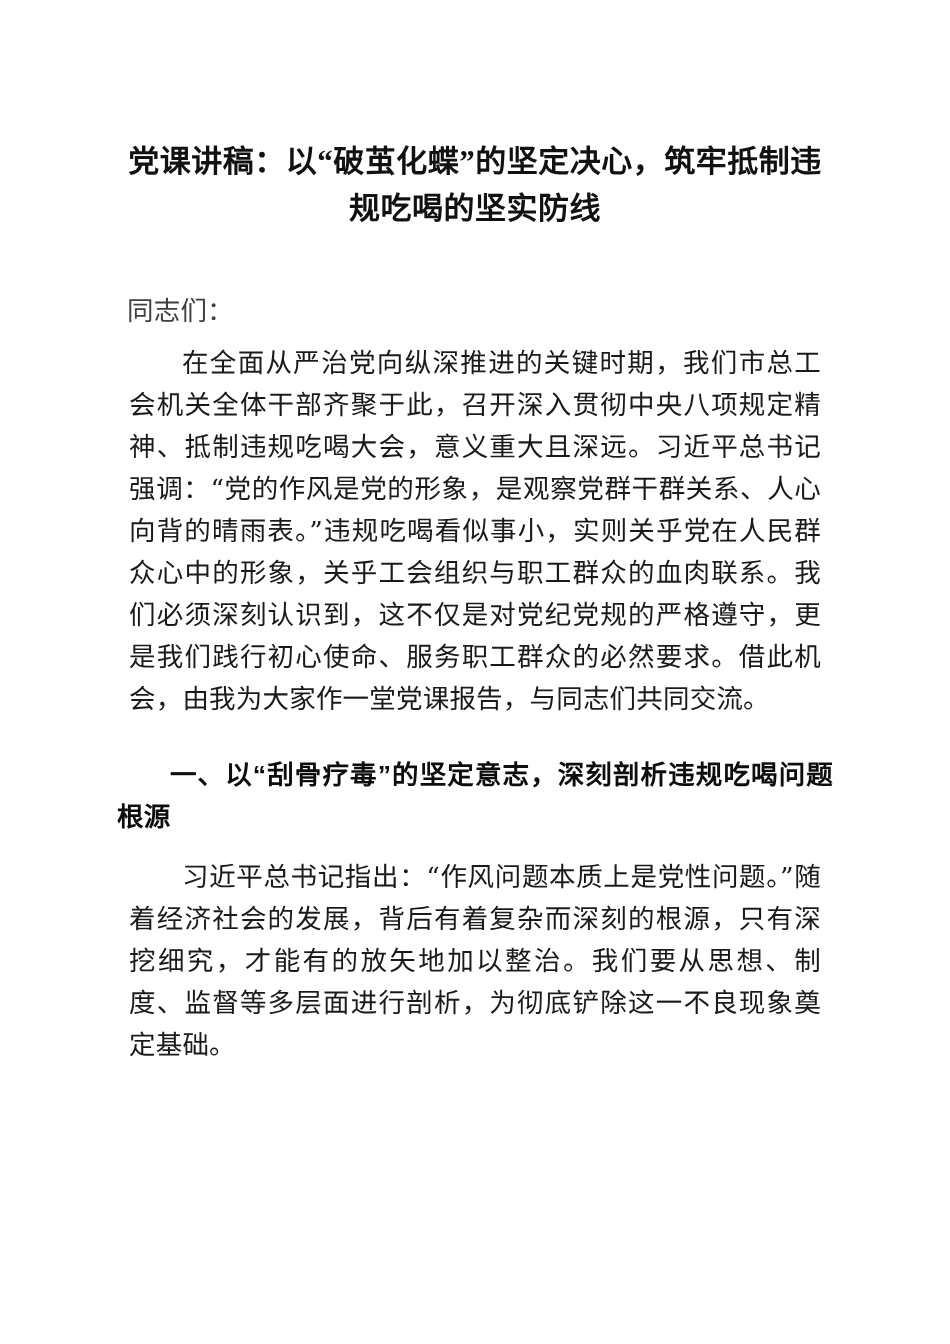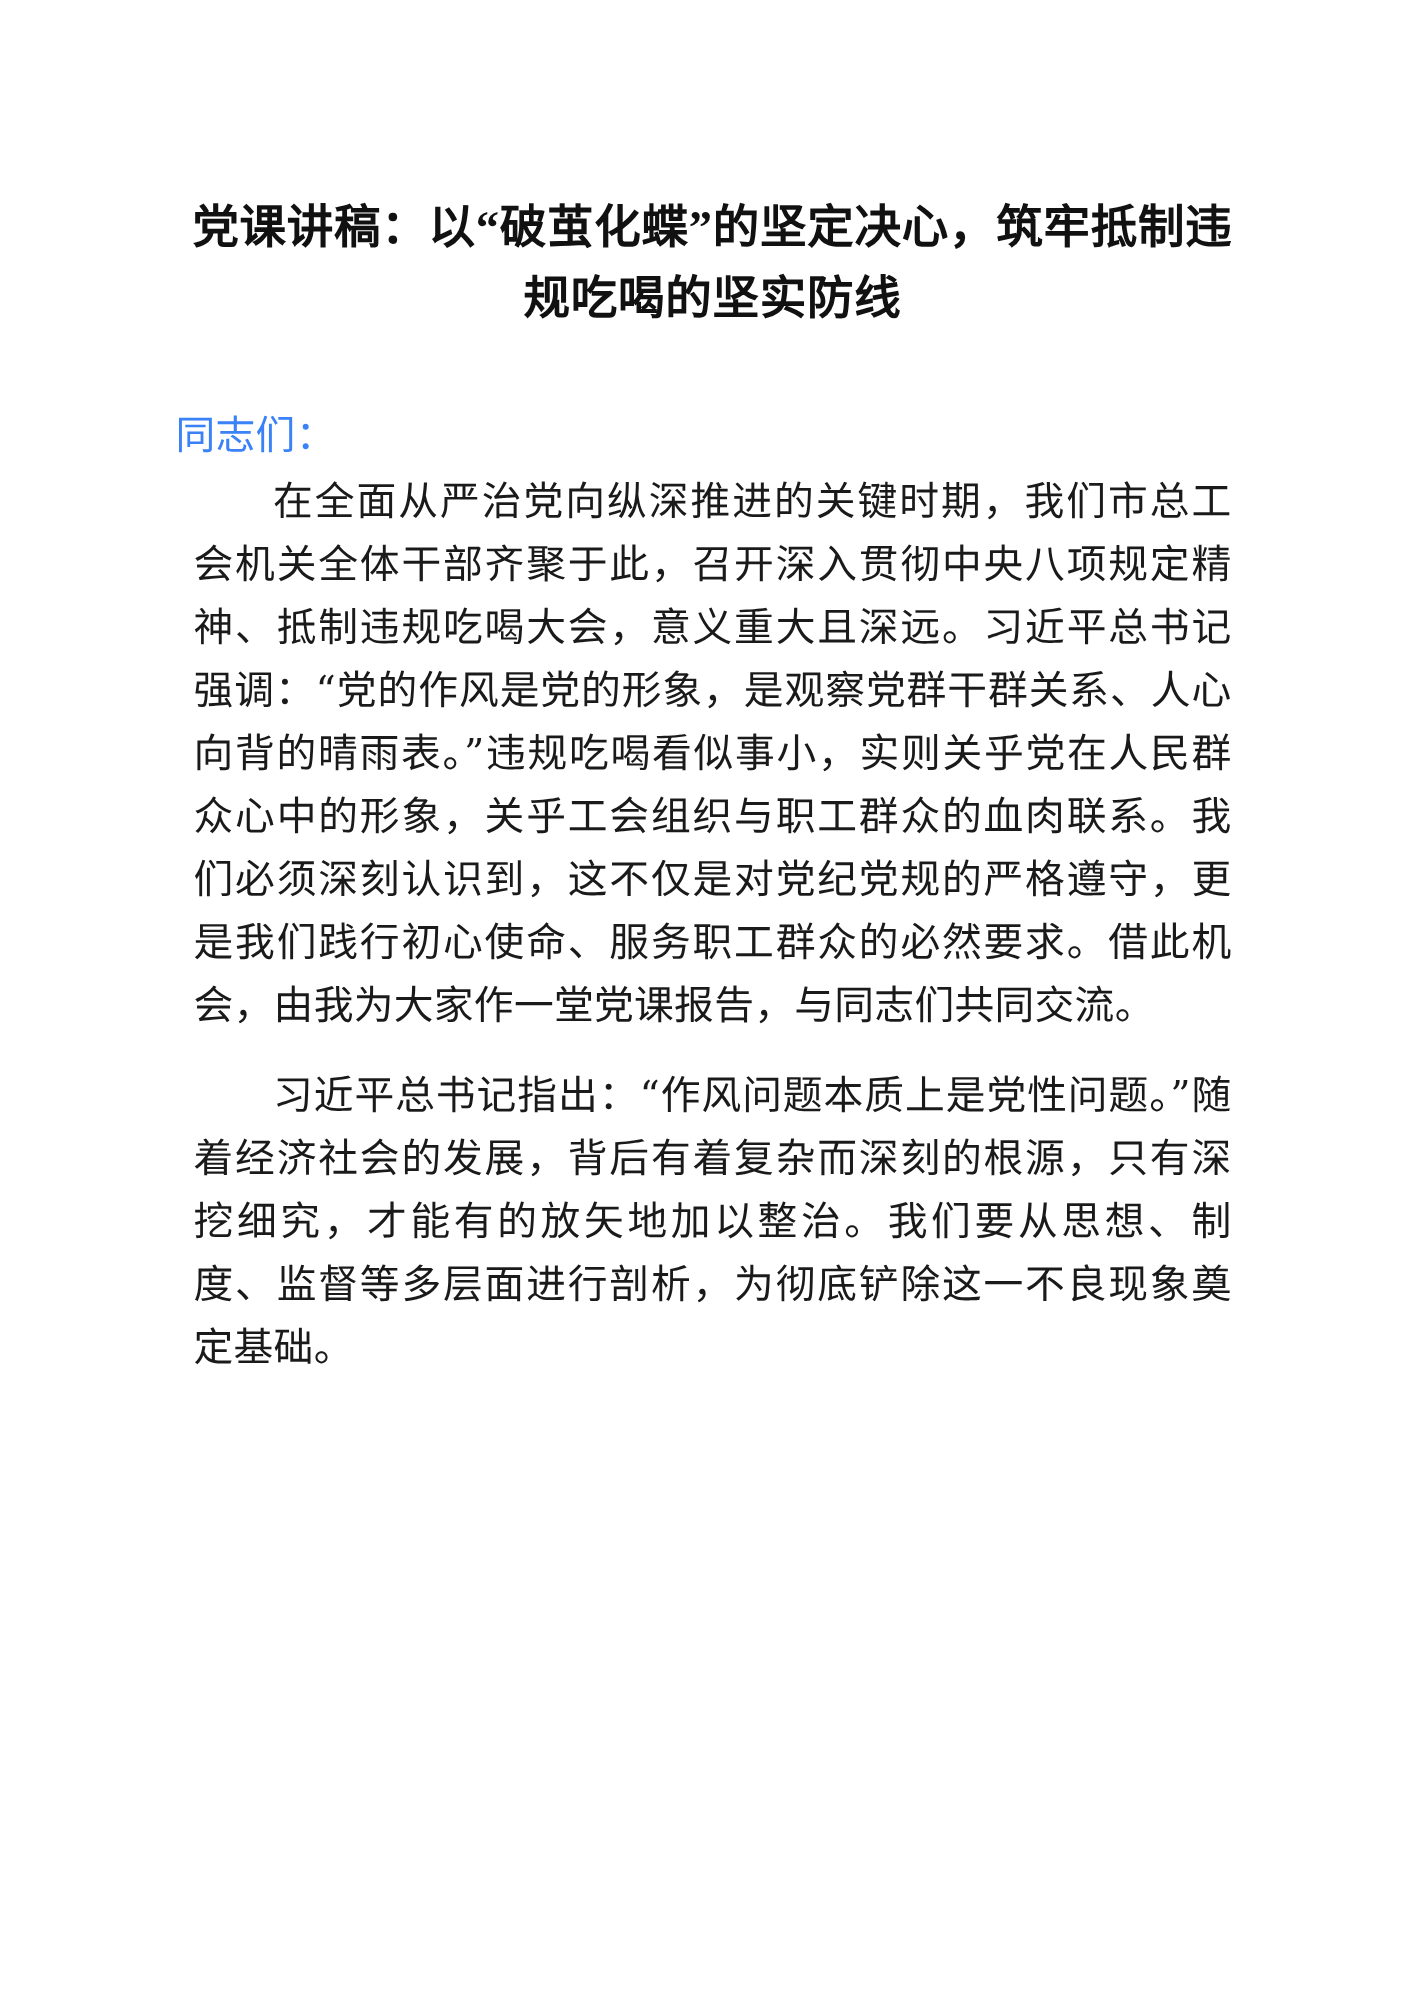--- a/index.html
+++ b/index.html
@@ -27,21 +27,21 @@
 
   .content {
     position: absolute;
     left: 117px;
     top: 0;
     width: 716px;
   }
 
   
   .doc-title {
-    margin: 0;
+    margin: 10px;
     padding-top: 128px;
     text-align: center;
     font-family: "Liberation Serif", "DejaVu Serif", serif;
     font-weight: 700;
     font-size: 31px;
     line-height: 47px;
     letter-spacing: 0.5px;
     color: #111111;
     text-rendering: optimizeLegibility;
   }
@@ -56,26 +56,26 @@
     text-justify: inter-ideograph;
     color: #1a1a1a;
     letter-spacing: 0.2px;
   }
 
   .para.indent {
     text-indent: 2em;
   }
 
   .salutation {
-    margin: 0;
+    margin: 10px;
     padding-top: 48px;
     font-family: "DejaVu Serif", "Liberation Serif", serif;
     font-size: 26.5px;
     line-height: 42px;
-    color: #3b82f6;
+    color: #404040;
     letter-spacing: 0.2px;
   }
 
   .para.first-body {
     margin-top: 2px;
   }
 
   
   .section-heading {
     margin: 0;
@@ -114,19 +114,20 @@
 
 <div class="page">
   <div class="content">
 
     <h1 class="doc-title">党课讲稿：以“破茧化蝶”的坚定决心，筑牢抵制违规吃喝的坚实防线</h1>
 
     <p class="salutation">同志们：</p>
 
     <p class="para indent first-body">在全面从严治党向纵深推进的关键时期，我们市总工会机关全体干部齐聚于此，召开深入贯彻中央八项规定精神、抵制违规吃喝大会，意义重大且深远。习近平总书记强调：“党的作风是党的形象，是观察党群干群关系、人心向背的晴雨表。”违规吃喝看似事小，实则关乎党在人民群众心中的形象，关乎工会组织与职工群众的血肉联系。我们必须深刻认识到，这不仅是对党纪党规的严格遵守，更是我们践行初心使命、服务职工群众的必然要求。借此机会，由我为大家作一堂党课报告，与同志们共同交流。</p>
 
+    <h2 class="section-heading">一、以“刮骨疗毒”的坚定意志，深刻剖析违规吃喝问题根源</h2>
 
     <p class="para indent after-heading">习近平总书记指出：“作风问题本质上是党性问题。”随着经济社会的发展，背后有着复杂而深刻的根源，只有深挖细究，才能有的放矢地加以整治。我们要从思想、制度、监督等多层面进行剖析，为彻底铲除这一不良现象奠定基础。</p>
 
 
     <div class="page-tail"></div>
   </div>
 </div>
 
 </body></html>

